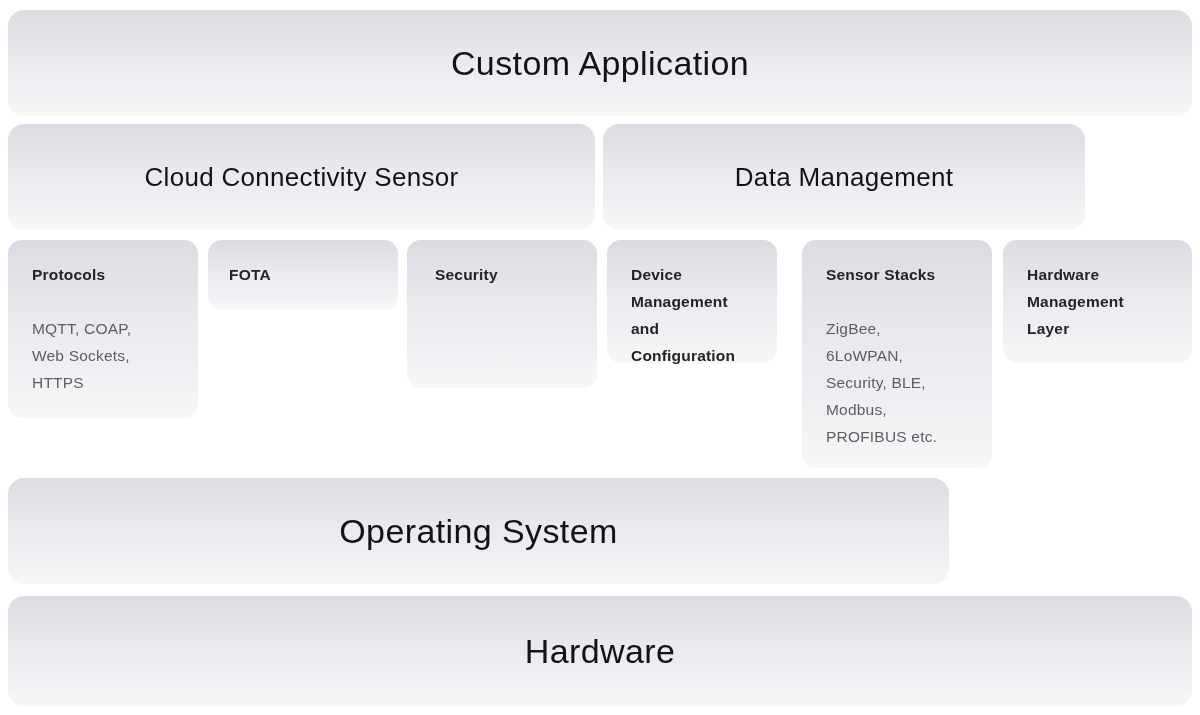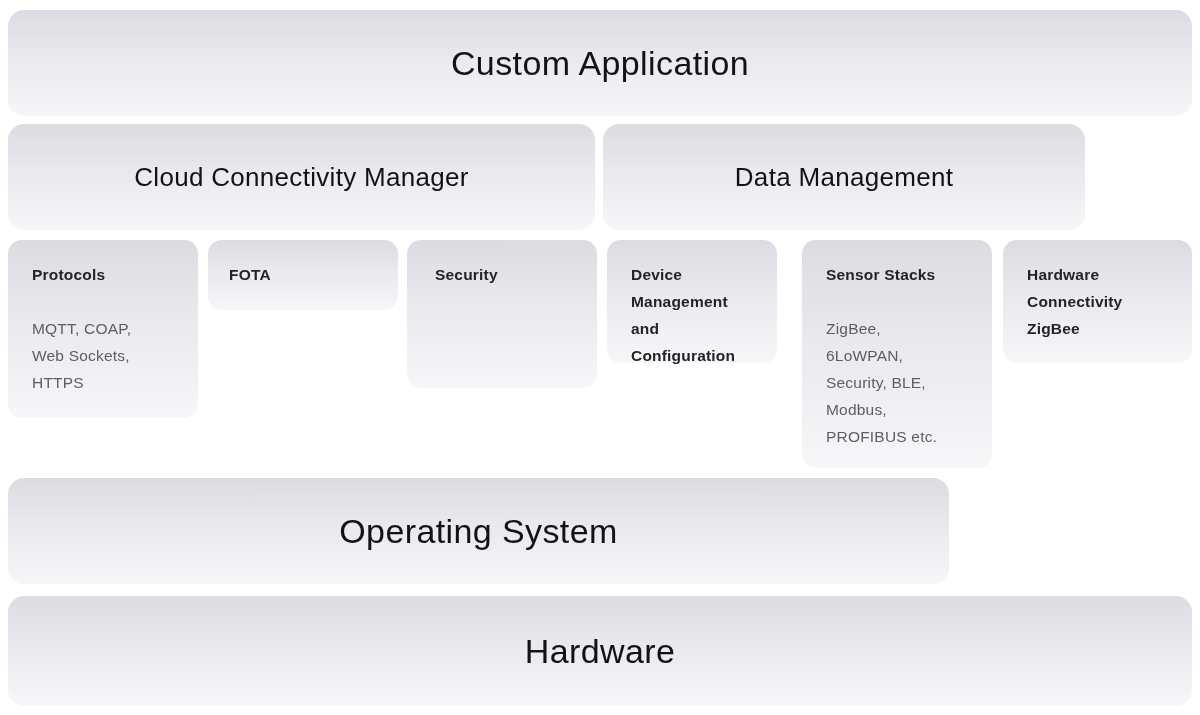--- a/index.html
+++ b/index.html
@@ -75,21 +75,21 @@
 </head>
 <body>
 
 <div class="canvas">
 
   <div class="box layer" id="custom-application">
     <span class="layer-label">Custom Application</span>
   </div>
 
   <div class="box layer" id="cloud-connectivity">
-    <span class="sublayer-label">Cloud Connectivity Manager</span>
+    <span class="sublayer-label">Cloud Connectivity Sensor</span>
   </div>
   <div class="box layer" id="data-management">
     <span class="sublayer-label">Data Management</span>
   </div>
 
   <div class="box card" id="protocols-card">
     <div class="card-title">Protocols</div>
     <div class="card-body">
       <div class="card-line">MQTT, COAP,</div>
       <div class="card-line">Web Sockets,</div>
@@ -117,22 +117,22 @@
       <div class="card-line">ZigBee,</div>
       <div class="card-line">6LoWPAN,</div>
       <div class="card-line">Security, BLE,</div>
       <div class="card-line">Modbus,</div>
       <div class="card-line">PROFIBUS etc.</div>
     </div>
   </div>
 
   <div class="box card" id="hal-card">
     <div class="card-title">Hardware</div>
-    <div class="card-title">Connectivity</div>
-    <div class="card-title">ZigBee</div>
+    <div class="card-title">Management</div>
+    <div class="card-title">Layer</div>
   </div>
 
   <div class="box layer" id="operating-system">
     <span class="layer-label">Operating System</span>
   </div>
 
   <div class="box layer" id="hardware">
     <span class="layer-label">Hardware</span>
   </div>
 

